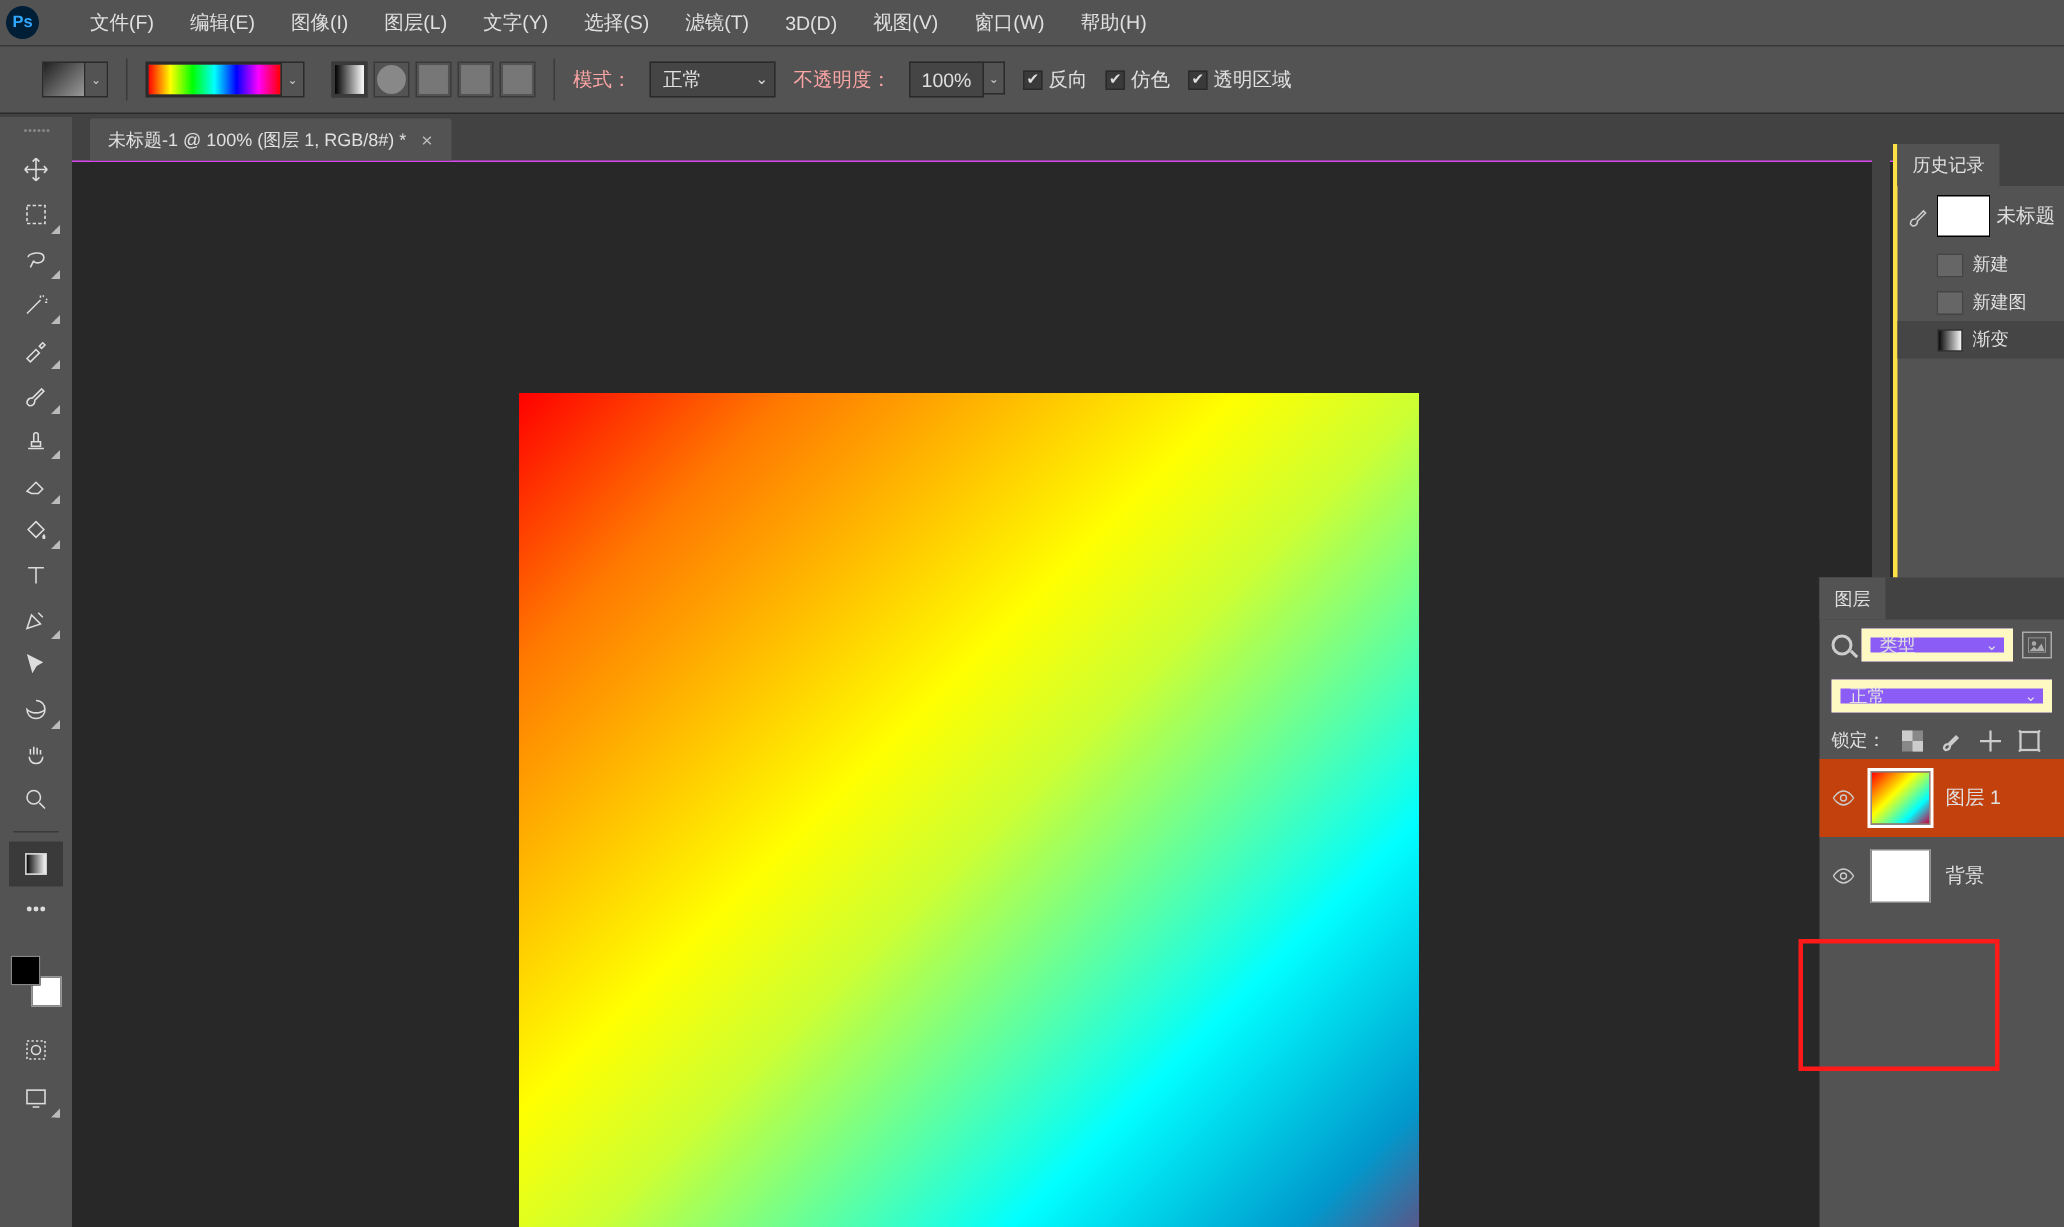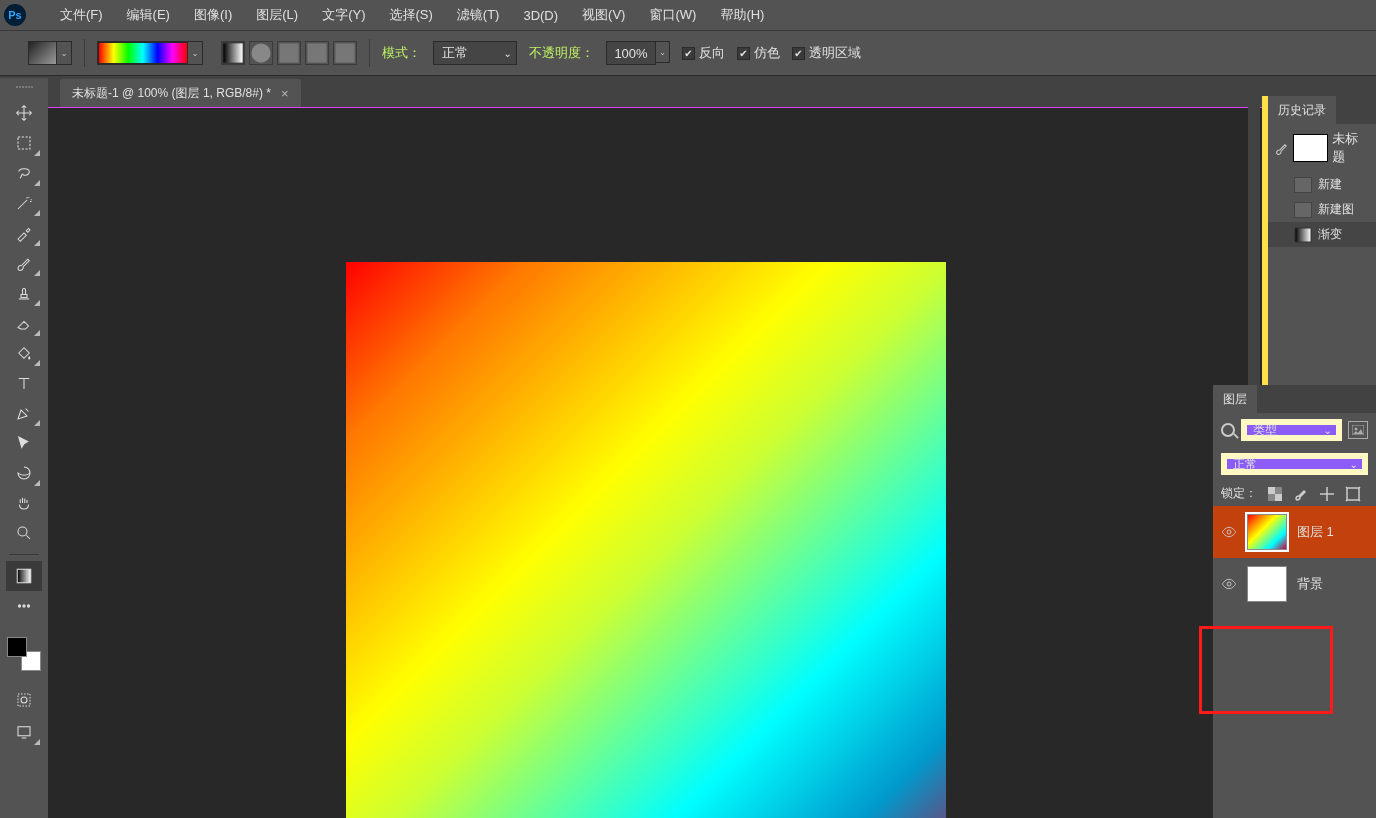--- a/index.html
+++ b/index.html
@@ -12,21 +12,21 @@
 
 
 #optionsbar { height:46px; background:#535353; border-top:1px solid #383838; border-bottom:1px solid #2a2a2a; display:flex; align-items:center; padding-left:28px; gap:12px; }
 .swatch-combo { display:flex; align-items:center; border:1px solid #2a2a2a; }
 .swatch-well { width:28px; height:22px; background:linear-gradient(to right,#000,#fff); border-right:1px solid #2a2a2a; }
 .combo-arrow { width:14px; height:22px; display:flex; align-items:center; justify-content:center; background:#535353; font-size:8px; color:#ccc; }
 .grad-preview { width:90px; height:22px; border:1px solid #2a2a2a; background:linear-gradient(to right,#ff0000,#ffff00,#00ff00,#00ffff,#0000ff,#ff00ff,#ff0000); }
 .btn-grid { display:flex; gap:4px; margin-left:6px; }
 .mode-btn { width:24px; height:24px; background:#535353; border:1px solid #3a3a3a; display:flex; align-items:center; justify-content:center; }
 .mode-btn.active { background:#3a3a3a; }
-.opt-label { color:#bef264; }
+.opt-label { color:#fca5a5; }
 .opt-select { background:#454545; border:1px solid #2a2a2a; height:24px; padding:0 18px 0 8px; display:flex; align-items:center; position:relative; }
 .opt-select::after { content:"⌄"; position:absolute; right:4px; font-size:10px; }
 .opt-val { background:#454545; border:1px solid #2a2a2a; height:24px; width:50px; display:flex; align-items:center; justify-content:center; }
 .chk { width:13px; height:13px; background:#3a3a3a; border:1px solid #2a2a2a; display:inline-flex; align-items:center; justify-content:center; font-size:10px; color:#e0e0e0; margin-right:4px; }
 .divider { width:1px; height:28px; background:#3a3a3a; }
 
 
 #tabbar { height:32px; background:#424242; display:flex; align-items:flex-end; padding-left:60px; border-bottom:1px solid #d946ef;}
 .doc-tab { background:#535353; height:28px; padding:0 12px; display:flex; align-items:center; gap:10px; font-size:12px; border-top-left-radius:2px;border-top-right-radius:2px;}
 .close-x { color:#bbb; font-size:13px; }
@@ -42,21 +42,21 @@
 .tool { width:36px; height:30px; display:flex; align-items:center; justify-content:center; color:#ddd; position:relative; margin-bottom:0px;}
 .tool.active { background:#3a3a3a; }
 .tool svg { width:18px; height:18px; stroke:#ddd; fill:none; stroke-width:1.4; }
 .tool::after { content:""; position:absolute; right:2px; bottom:2px; border:3px solid transparent; border-right-color:#bbb; border-bottom-color:#bbb; width:0;height:0;}
 .tool.no-fly::after{display:none;}
 #fgbg { position:relative; width:34px; height:34px; margin-top:16px; }
 #fg { position:absolute; left:0; top:0; width:20px; height:20px; background:#000; border:1px solid #888; }
 #bg { position:absolute; right:0; bottom:0; width:20px; height:20px; background:#fff; border:1px solid #888; }
 
 
-#panel-history { position:absolute; right:0; top:96px; width:114px; height:294px; background:#535353; border-left:6px solid #fde047; }
+#panel-history { position:absolute; right:0; top:96px; width:114px; height:294px; background:#535353; border-left:3px solid #fde047; }
 .panel-tab-row { height:28px; background:#424242; display:flex; }
 .panel-tab { background:#535353; padding:0 10px; display:flex; align-items:center; font-size:12px; height:28px;}
 .hist-doc { display:flex; align-items:center; gap:4px; padding:6px 6px; }
 .hist-thumb { width:36px; height:28px; background:#fff; border:1px solid #000; }
 .hist-row { display:flex; align-items:center; gap:6px; padding:4px 6px; font-size:12px; }
 .hist-row.sel { background:#454545; }
 .step-ico { width:18px; height:16px; background:#666; border:1px solid #444; }
 .brush-ico { width:16px; height:16px; }
 
 #panel-layers { position:absolute; right:0; top:385px; width:164px; bottom:0; background:#535353; border-left:1px solid #2a2a2a; }

